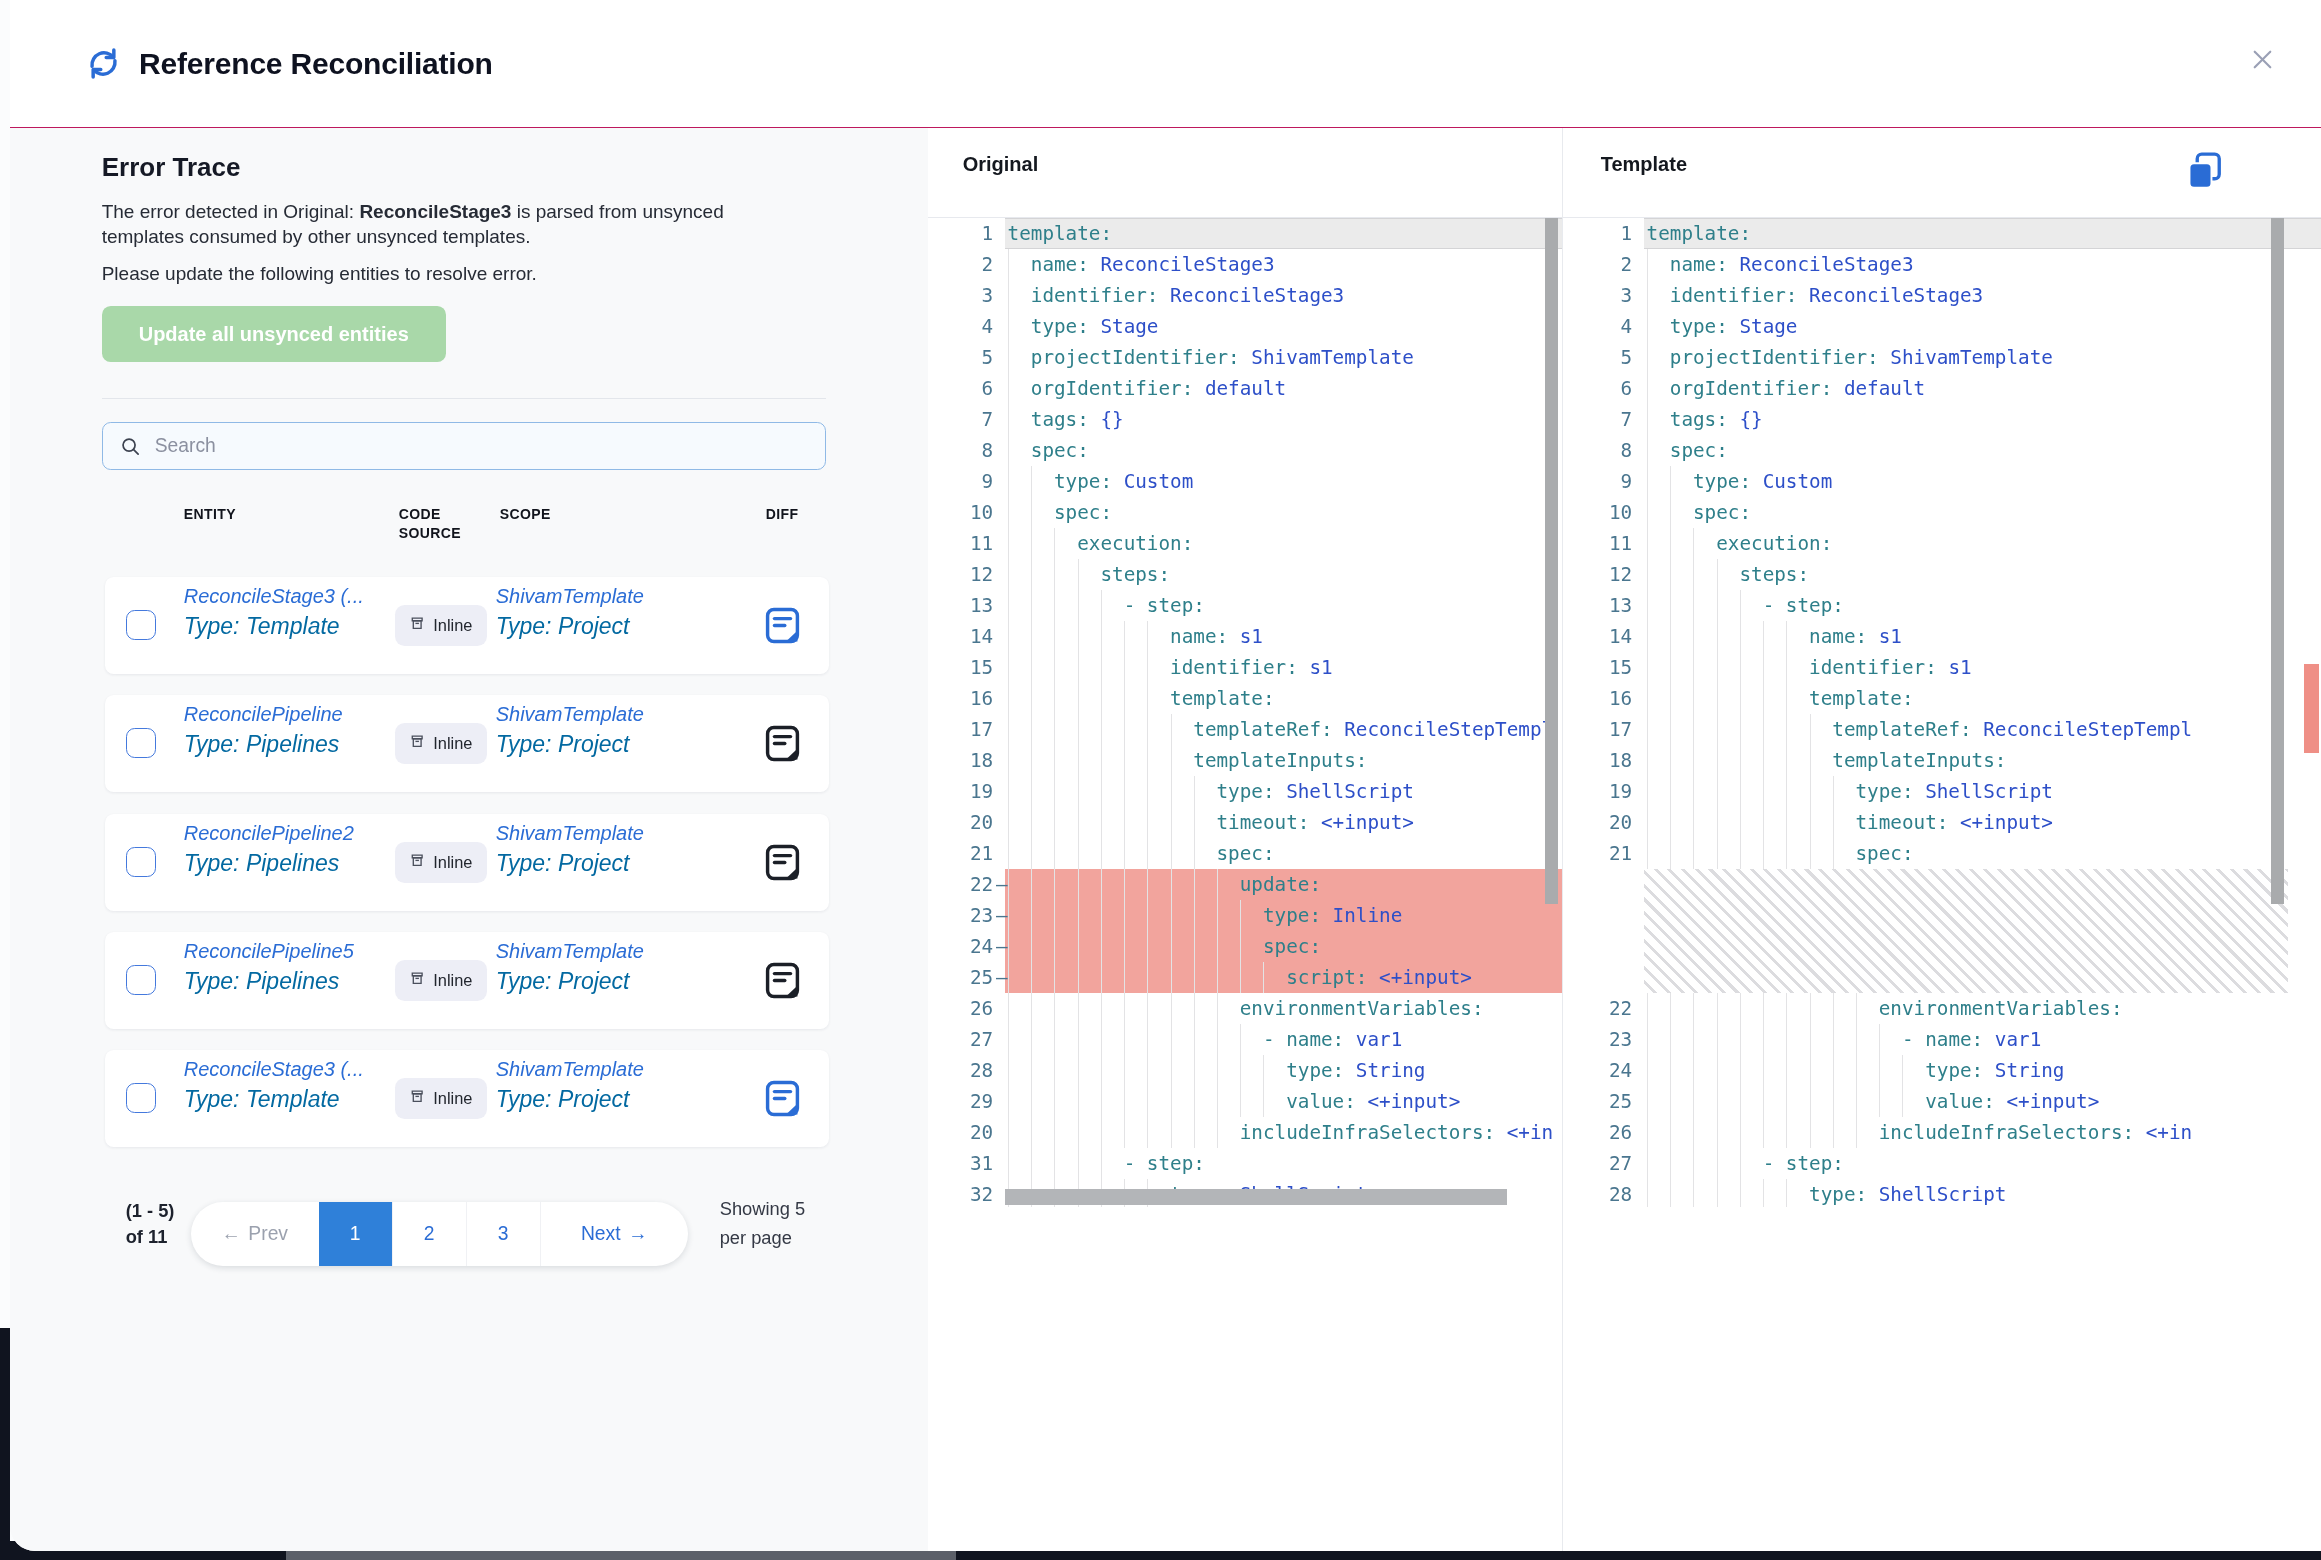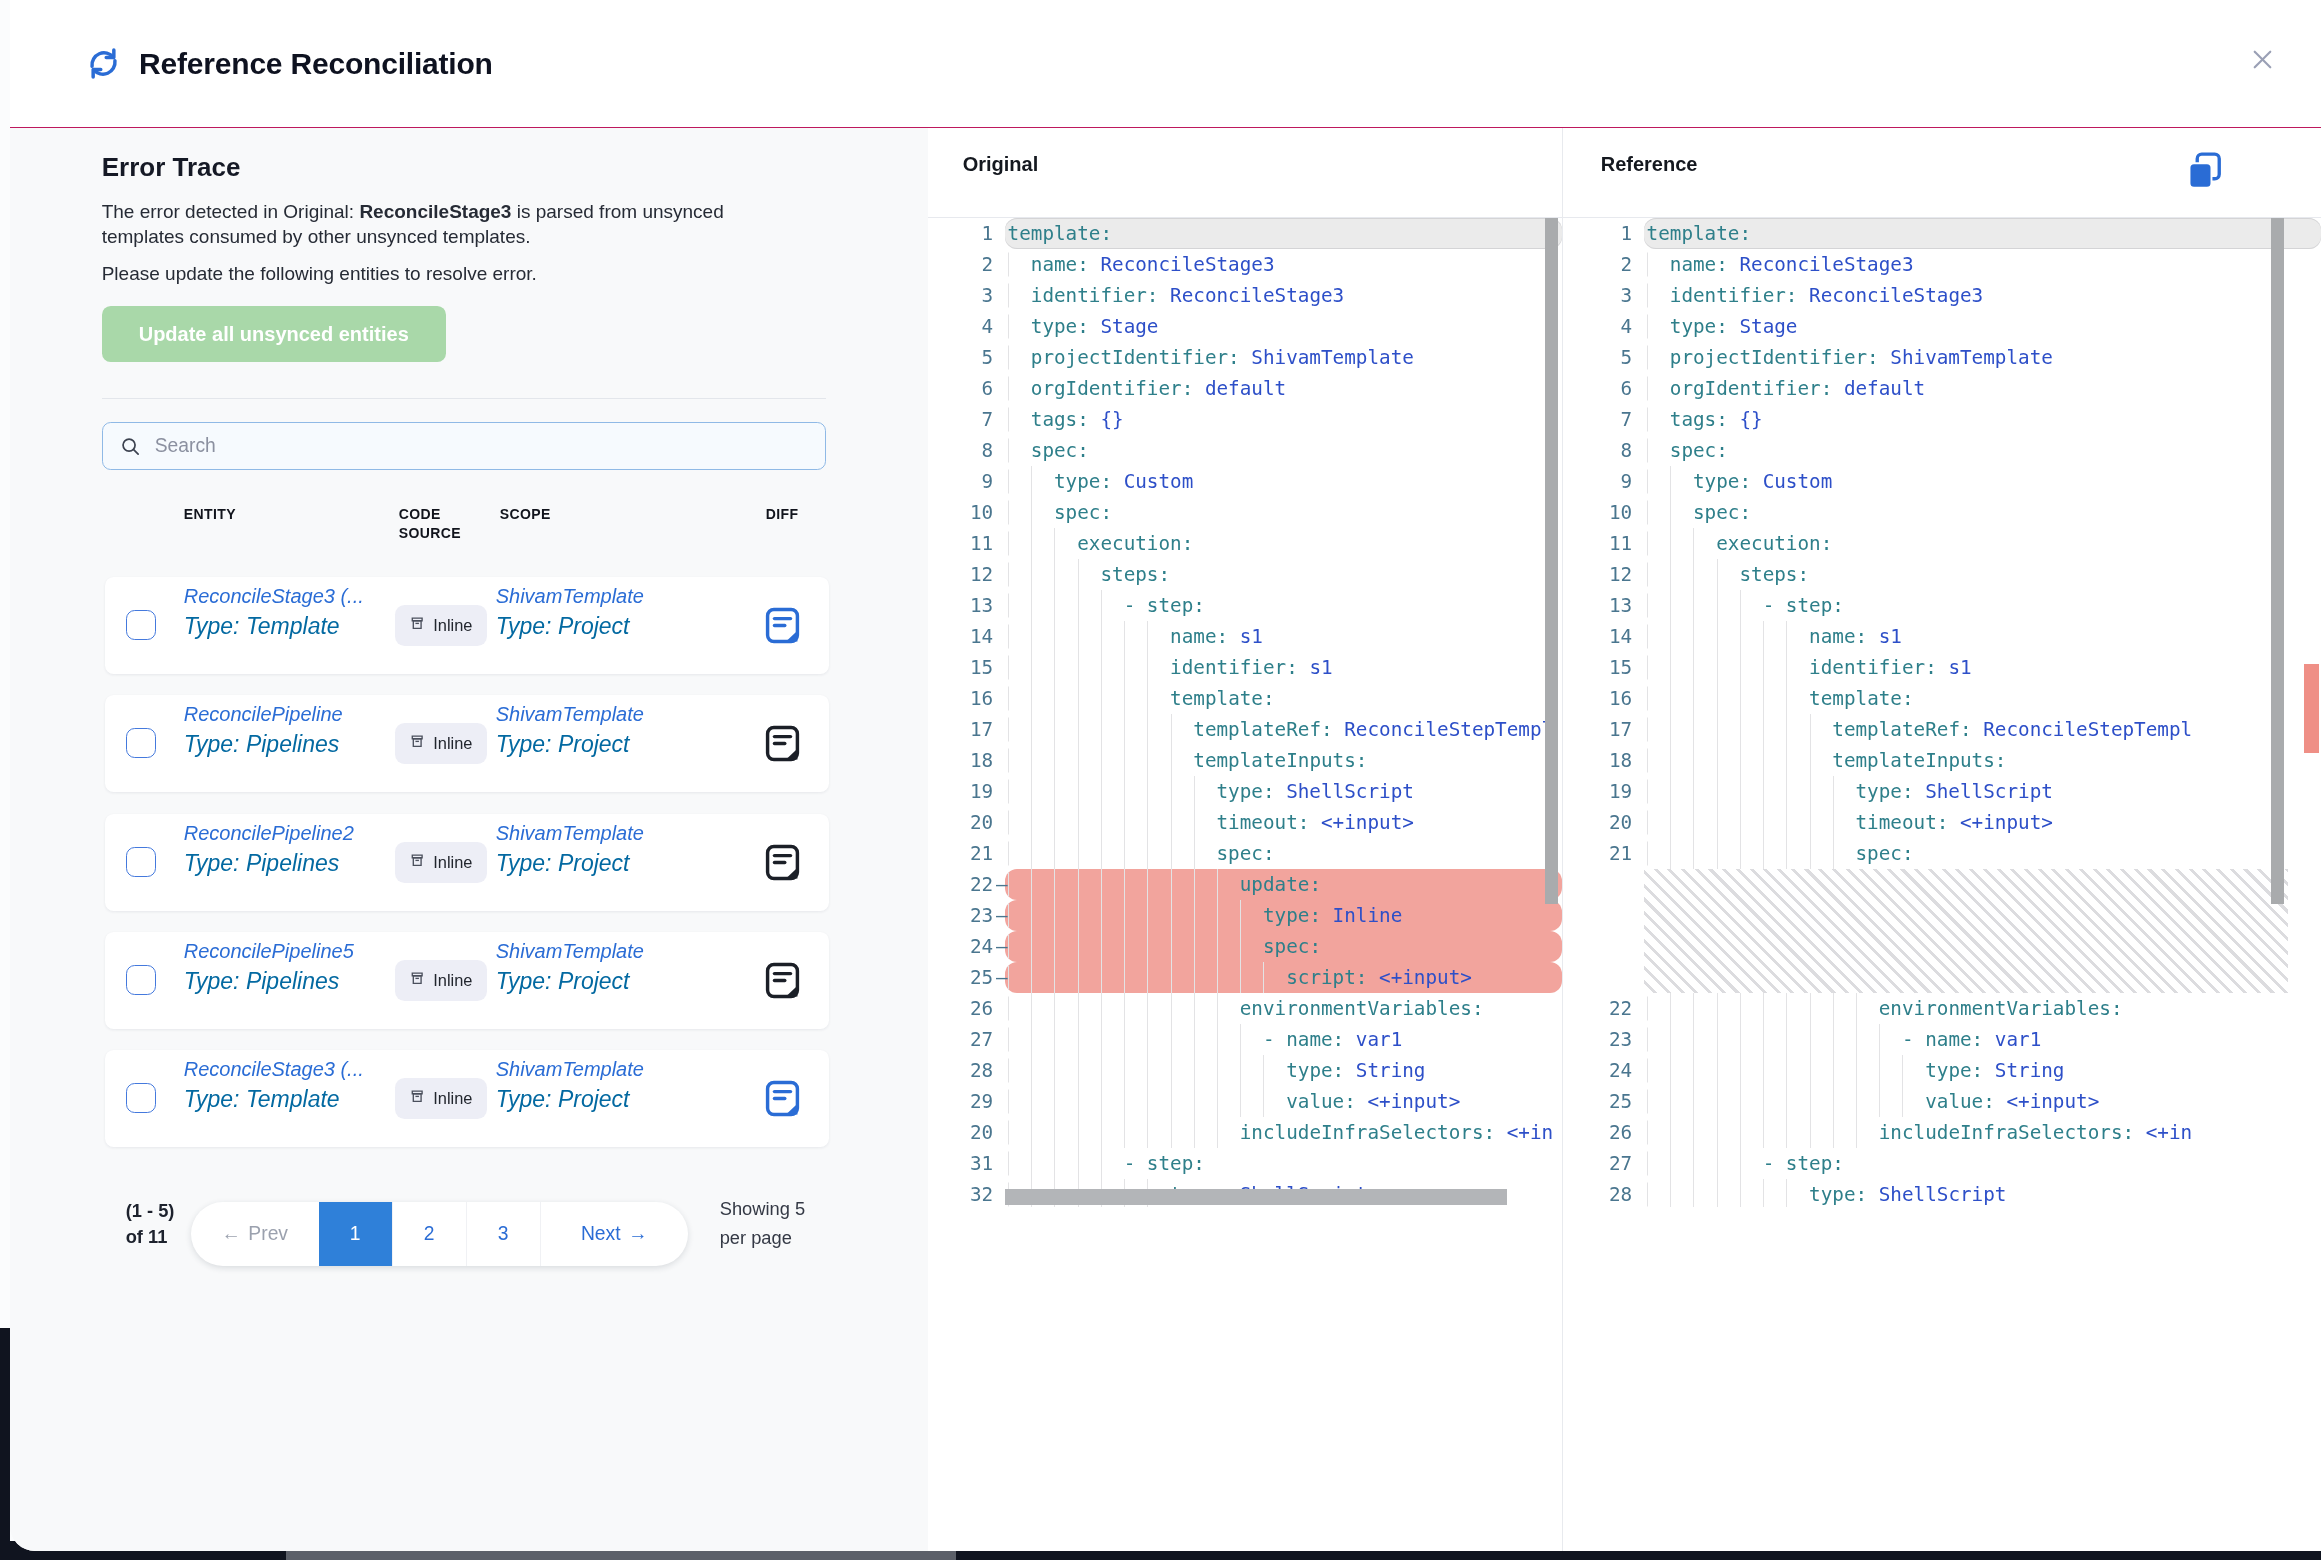--- a/index.html
+++ b/index.html
@@ -66,21 +66,21 @@
   .copy-btn{position:absolute;left:1255px;top:21px;width:44px;height:44px;cursor:pointer;}
   .code-topline{position:absolute;left:0;right:0;top:89px;height:1px;background:#e7e9ee;}
   .panel-vdivider{position:absolute;left:634px;top:0;bottom:0;width:1px;background:#e8eaee;}
   .code{position:absolute;top:90px;height:989px;overflow:hidden;font-family:"DejaVu Sans Mono",monospace;font-size:19.3px;}
   .code-original{left:0;width:634px;}
   .code-refreshed{left:635px;width:758px;}
   .crow{display:flex;height:31px;line-height:31px;white-space:nowrap;}
   .gut{flex:none;text-align:right;color:#4a768f;padding-right:11.6px;box-sizing:border-box;position:relative;}
   .code-original .gut{width:77px;} .code-refreshed .gut{width:81px;}
   .gut .remdash{position:absolute;right:-2.9px;top:0;color:#4a768f;}
-  .cbody{flex:1;overflow:hidden;padding-left:2.9px;display:flex;align-items:stretch;border-radius:12px;}
+  .cbody{flex:1;overflow:hidden;padding-left:2.9px;display:flex;align-items:stretch;}
   .crow.sel .cbody{background:#ebebeb;box-shadow:inset 0 1px 0 #d4d4d6,inset 0 -1px 0 #d4d4d6;}
   .crow.rem .cbody{background:#f2a49d;}
   .ind{flex:none;height:100%;background:repeating-linear-gradient(to right,#e3e3e5 0,#e3e3e5 1px,transparent 1px,transparent 2ch);}
   .k{color:#2e7f8a;} .v{color:#2d4fc8;margin-left:1ch;}
   .hatch{height:124px;margin-left:81px;width:644px;
     background:repeating-linear-gradient(45deg,#ffffff 0,#ffffff 6.8px,#dcdcdf 6.8px,#dcdcdf 9.7px);}
   .vthumb{position:absolute;top:90px;width:13.5px;height:686px;background:#a9abad;}
   .vthumb-original{left:617px;} .vthumb-refreshed{left:1343px;}
   .hthumb{position:absolute;left:77px;top:1061px;width:502px;height:16.4px;background:#b3b5b8;}
   .ov-marker{position:absolute;left:1376px;top:536px;width:15.4px;height:89px;background:#ef8f86;}
@@ -278,21 +278,21 @@
         <div class="pg-item pg-next">
           <span>Next</span>
           <span>→</span>
         </div>
       </div>
       <div class="pg-showing">Showing 5 per page</div>
     </div>
 
     <div class="right-region">
       <span class="panel-title pt-original">Original</span>
-      <span class="panel-title pt-refreshed">Reference</span>
+      <span class="panel-title pt-refreshed">Template</span>
       <span class="copy-btn">
         <svg width="44" height="44" viewBox="0 0 34 34">
           <rect x="11" y="4" width="17" height="19" rx="3.5" fill="#ffffff" stroke="#2a6cd5" stroke-width="2.6"></rect>
           <rect x="5" y="11" width="17" height="19" rx="3.5" fill="#2a6cd5" stroke="#ffffff" stroke-width="1.5"></rect>
         </svg>
       </span>
       <div class="code-topline"></div>
       <div class="panel-vdivider"></div>
 
       <div id="code-original" class="code code-original">

